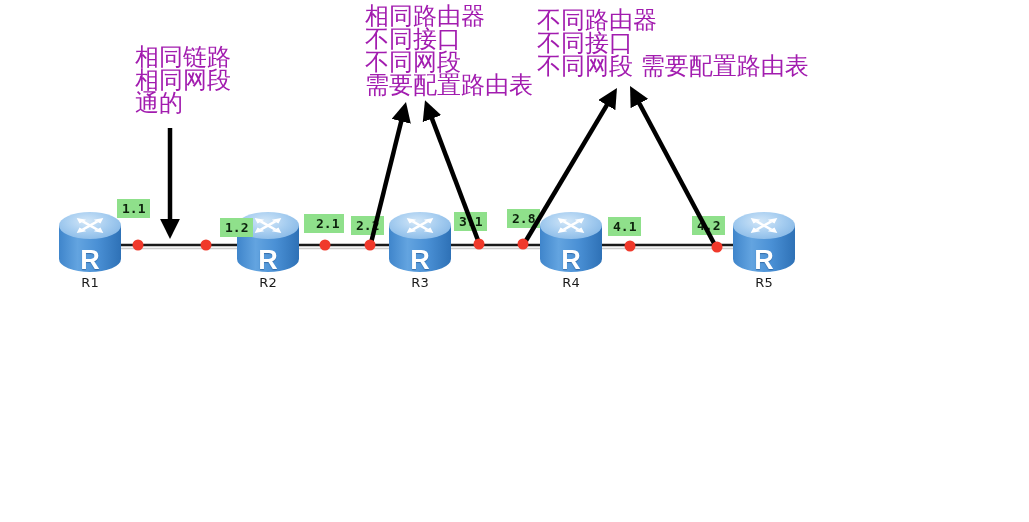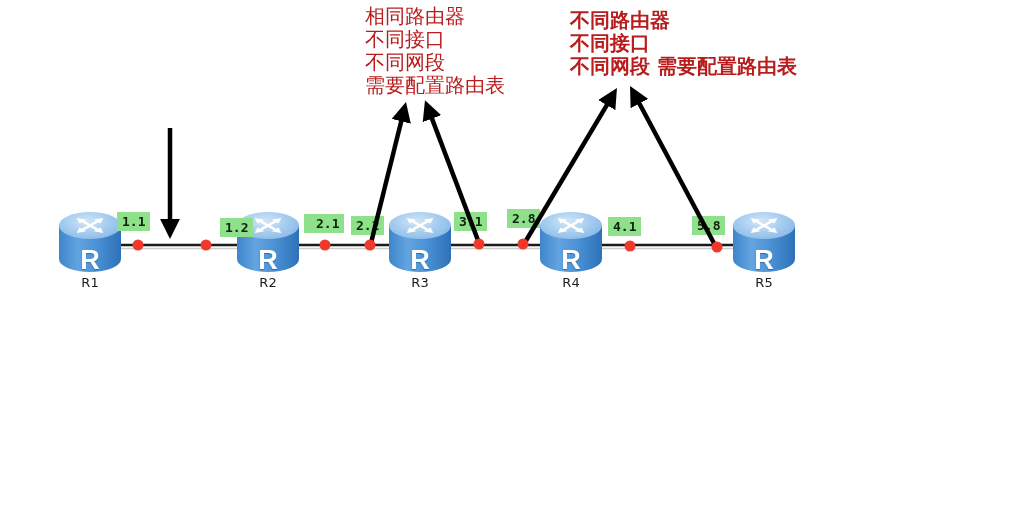--- a/index.html
+++ b/index.html
@@ -3,21 +3,21 @@
 <meta charset="utf-8">
 <style>
   html,body{margin:0;padding:0;background:#fff;}
   #stage{
     position:relative;width:1029px;height:522px;background:#ffffff;overflow:hidden;
     font-family:"DejaVu Sans","Liberation Sans",sans-serif;
   }
   svg.layer{position:absolute;left:0;top:0;z-index:0;}
   svg.layer.top{z-index:4;}
   .annotation{
-    position:absolute;color:#b91c1c;font-size:20px;line-height:23px;
+    position:absolute;color:#a21caf;font-size:24px;line-height:23px;
     white-space:pre-line;z-index:5;letter-spacing:0;
   }
   .router{position:absolute;width:62px;z-index:2;text-align:center;}
   .cyl{position:relative;width:62px;height:60px;}
   .cyl-body{
     position:absolute;left:0;top:13px;width:62px;height:47px;
     background:linear-gradient(90deg,#3f85cb 0%,#63a4e0 30%,#4a90d5 62%,#2e71b6 100%);
     border-bottom-left-radius:31px 13px;border-bottom-right-radius:31px 13px;
   }
   .cyl-top{
@@ -43,25 +43,28 @@
 </head>
 <body>
 
 <div id="stage">
 
   <svg class="layer" width="1029" height="522">
     <line x1="120" y1="248.5" x2="741" y2="248.5" stroke="#bdbdbd" stroke-width="1.6" opacity="0.75"></line>
     <line x1="89" y1="245" x2="764" y2="245" stroke="#1a1a1a" stroke-width="2.4"></line>
   </svg>
 
+  <div class="annotation" style="left:135px;top:46px;">相同链路
+相同网段
+通的</div>
   <div class="annotation" style="left:365px;top:5px;">相同路由器
 不同接口
 不同网段
 需要配置路由表</div>
-  <div class="annotation" style="left:570px;top:9px;font-weight:bold;">不同路由器
+  <div class="annotation" style="left:537px;top:9px;">不同路由器
 不同接口
 不同网段 需要配置路由表</div>
 
   <div class="router" style="left:59px;top:212px;">
     <div class="cyl">
       <div class="cyl-body"></div>
       <div class="cyl-top">
         <svg width="34" height="19" viewBox="0 0 24 24" preserveAspectRatio="none">
           <g fill="#fff" stroke="#fff">
             <g>
@@ -201,28 +204,28 @@
                 <polygon points="2.6,2.6 9.4,4.6 4.6,9.4" stroke="none"></polygon>
               </g>
           </g>
         </svg>
       </div>
       <div class="router-letter">R</div>
     </div>
     <div class="router-name">R5</div>
   </div>
 
-  <div class="if-label" style="left:117px;top:212px;">1.1</div>
+  <div class="if-label" style="left:117px;top:199px;">1.1</div>
   <div class="if-label" style="left:220px;top:218px;">1.2</div>
   <div class="if-label" style="left:304px;top:214px;padding-left:12px;">2.1</div>
   <div class="if-label" style="left:351px;top:216px;">2.2</div>
   <div class="if-label" style="left:454px;top:212px;">3.1</div>
   <div class="if-label" style="left:507px;top:209px;">2.8</div>
   <div class="if-label" style="left:608px;top:217px;">4.1</div>
-  <div class="if-label" style="left:692px;top:216px;">5.8</div>
+  <div class="if-label" style="left:692px;top:216px;">4.2</div>
 
   <svg class="layer top" width="1029" height="522">
     <defs>
       <marker id="ah" viewBox="0 0 10 10" refX="5" refY="5" markerWidth="4.4" markerHeight="4.4" orient="auto">
         <polygon points="0,0 10,5 0,10" fill="#000"></polygon>
       </marker>
     </defs>
     <line x1="170" y1="128" x2="170" y2="229" stroke="#000" stroke-width="4.5" marker-end="url(#ah)"></line>
     <line x1="371" y1="243" x2="403.6" y2="111.7" stroke="#000" stroke-width="4.5" marker-end="url(#ah)"></line>
     <line x1="479" y1="243" x2="428.5" y2="109.4" stroke="#000" stroke-width="4.5" marker-end="url(#ah)"></line>

